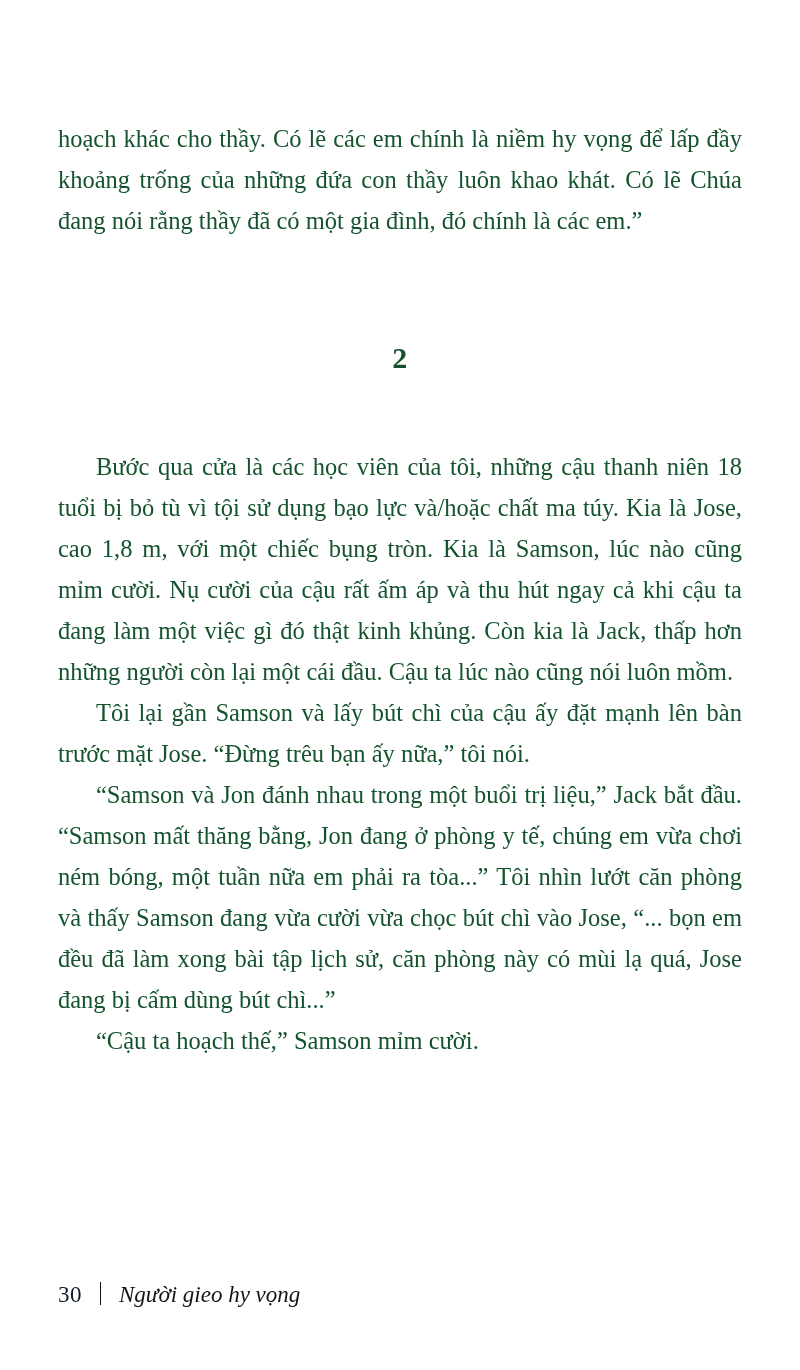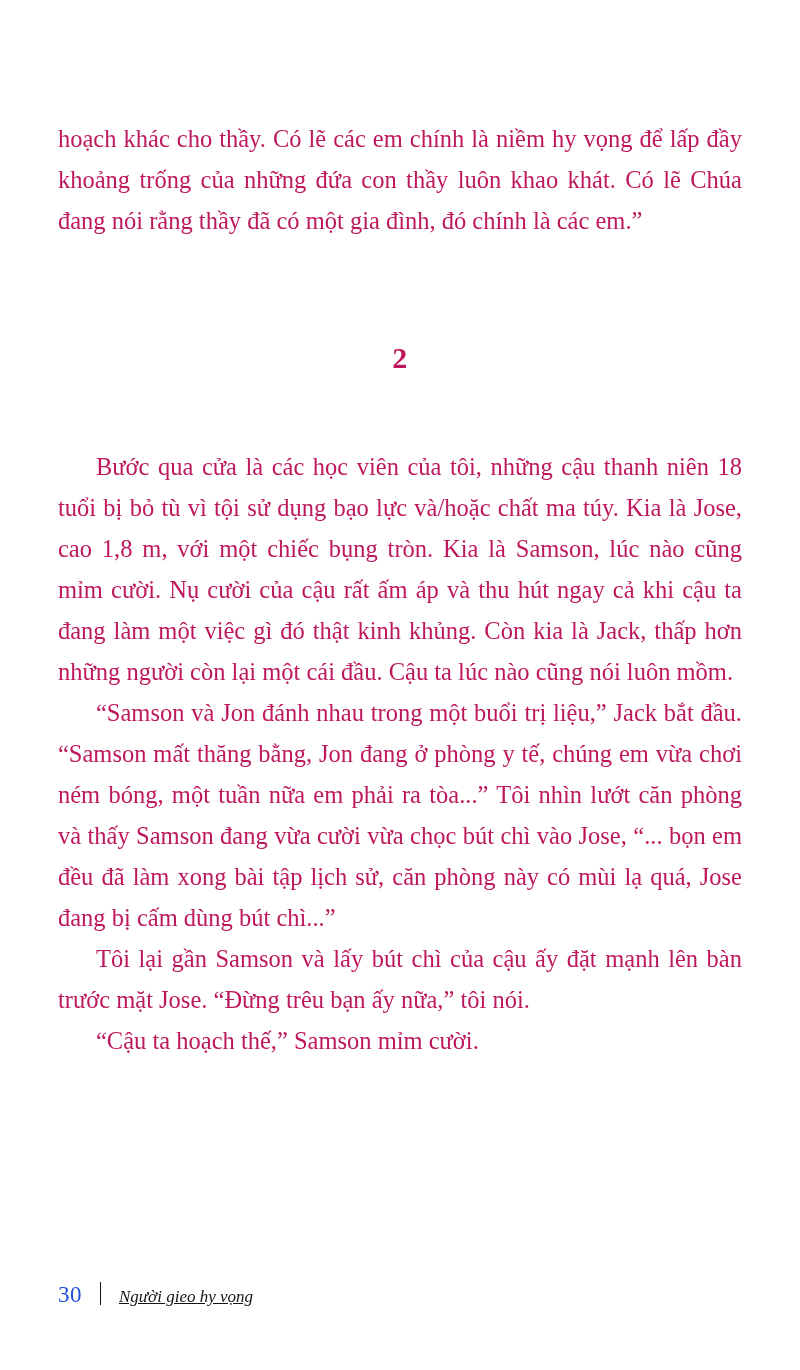--- a/index.html
+++ b/index.html
@@ -19,21 +19,21 @@
     width: 800px;
     height: 1370px;
     box-sizing: border-box;
     padding: 118px 58px 0 58px;
   }
   .book-text {
     font-size: 24.5px;
     line-height: 41px;
     text-align: justify;
     text-justify: inter-word;
-    color: #be185d;
+    color: #14532d;
   }
   .para {
     margin: 0;
     text-indent: 0;
   }
   .para.indent {
     text-indent: 38px;
   }
   .chapter-number {
     text-align: center;
@@ -45,55 +45,54 @@
   .footer {
     position: absolute;
     left: 58px;
     bottom: 62px;
     display: flex;
     align-items: baseline;
     gap: 0;
   }
   .footer-page {
     font-size: 23px;
-    color: #1d4ed8;
+    color: #0f172a;
     letter-spacing: 0.5px;
   }
   .footer-sep {
     display: inline-block;
     width: 1px;
     height: 23px;
     background: #141414;
     margin: 0 18px;
     position: relative;
     top: 3px;
   }
   .footer-title {
-    font-size: 17px;
+    font-size: 23px;
     font-style: italic;
     color: #141414;
-    text-decoration: underline;
   }
 </style>
 </head>
 <body>
 
 <div class="page">
 
   <div class="book-text">
 
     <p class="para">hoạch khác cho thầy. Có lẽ các em chính là niềm hy vọng để lấp đầy khoảng trống của những đứa con thầy luôn khao khát. Có lẽ Chúa đang nói rằng thầy đã có một gia đình, đó chính là các em.”</p>
 
     <div class="chapter-number">2</div>
 
     <p class="para indent">Bước qua cửa là các học viên của tôi, những cậu thanh niên 18 tuổi bị bỏ tù vì tội sử dụng bạo lực và/hoặc chất ma túy. Kia là Jose, cao 1,8 m, với một chiếc bụng tròn. Kia là Samson, lúc nào cũng mỉm cười. Nụ cười của cậu rất ấm áp và thu hút ngay cả khi cậu ta đang làm một việc gì đó thật kinh khủng. Còn kia là Jack, thấp hơn những người còn lại một cái đầu. Cậu ta lúc nào cũng nói luôn mồm.</p>
 
+    <p class="para indent">Tôi lại gần Samson và lấy bút chì của cậu ấy đặt mạnh lên bàn trước mặt Jose. “Đừng trêu bạn ấy nữa,” tôi nói.</p>
+
     <p class="para indent">“Samson và Jon đánh nhau trong một buổi trị liệu,” Jack bắt đầu. “Samson mất thăng bằng, Jon đang ở phòng y tế, chúng em vừa chơi ném bóng, một tuần nữa em phải ra tòa...” Tôi nhìn lướt căn phòng và thấy Samson đang vừa cười vừa chọc bút chì vào Jose, “... bọn em đều đã làm xong bài tập lịch sử, căn phòng này có mùi lạ quá, Jose đang bị cấm dùng bút chì...”</p>
-
-    <p class="para indent">Tôi lại gần Samson và lấy bút chì của cậu ấy đặt mạnh lên bàn trước mặt Jose. “Đừng trêu bạn ấy nữa,” tôi nói.</p>
 
     <p class="para indent">“Cậu ta hoạch thế,” Samson mỉm cười.</p>
 
   </div>
 
   <div class="footer">
     <span class="footer-page">30</span>
     <span class="footer-sep"></span>
     <span class="footer-title">Người gieo hy vọng</span>
   </div>

